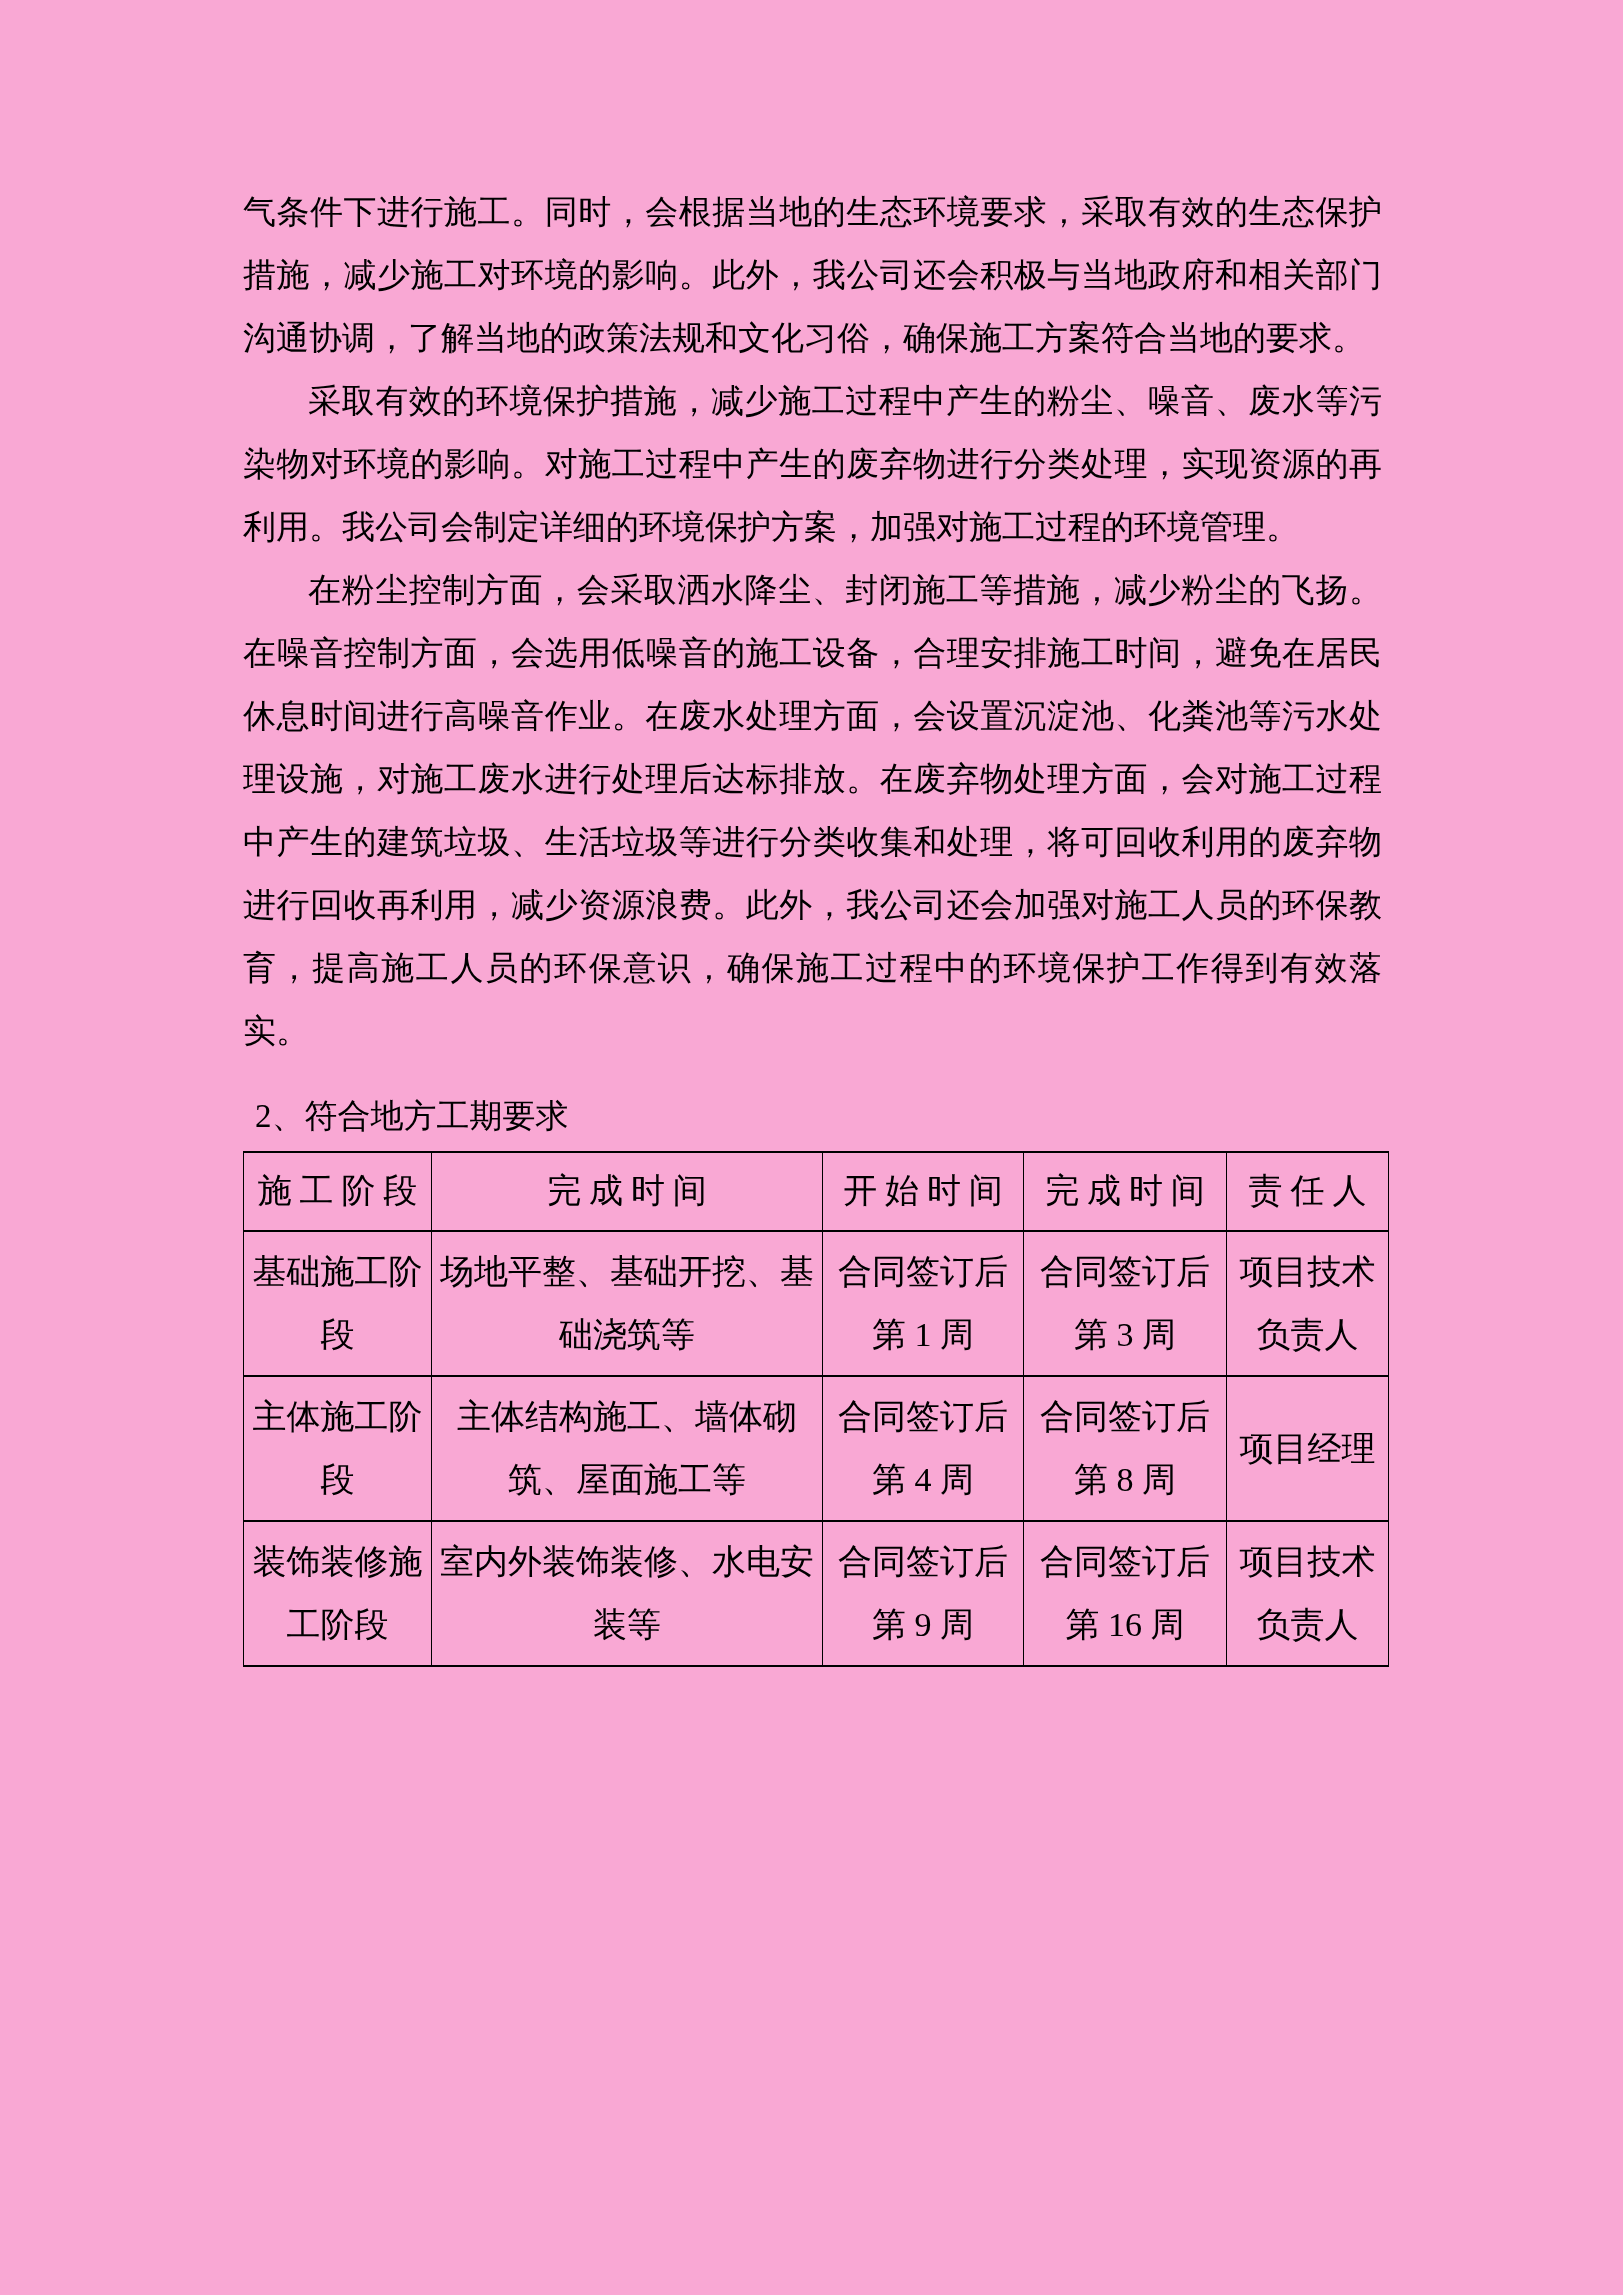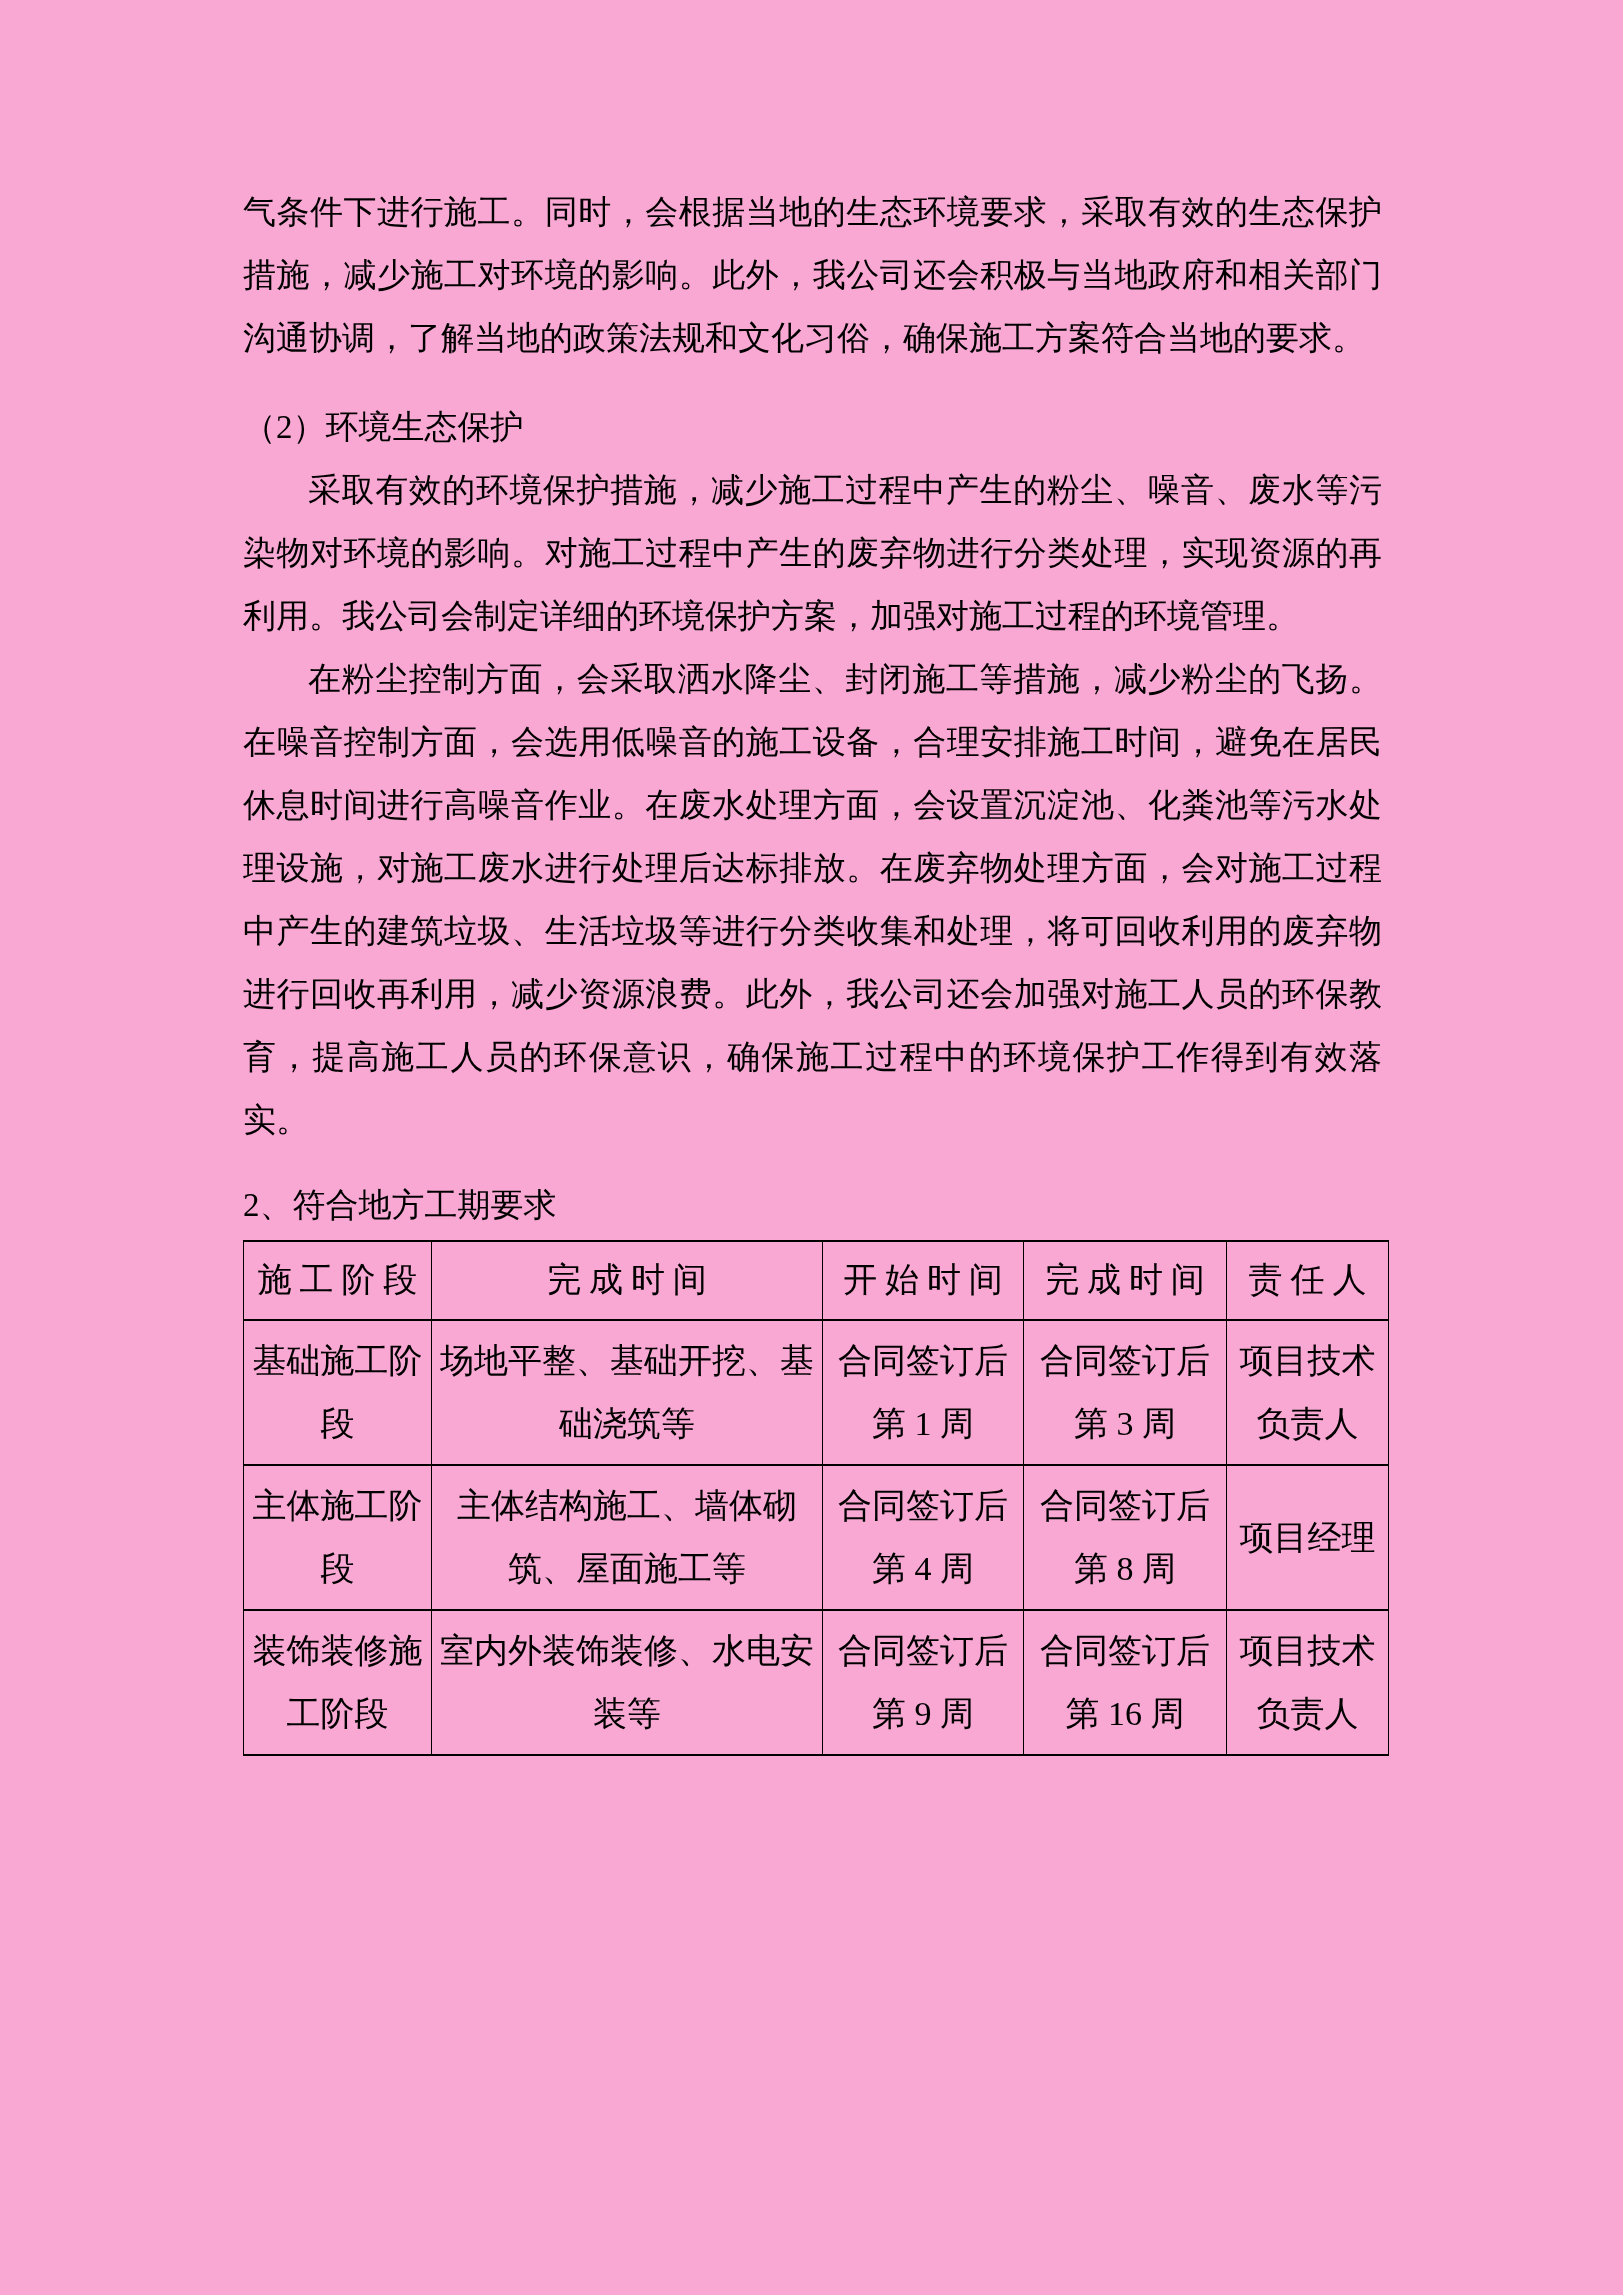--- a/index.html
+++ b/index.html
@@ -28,21 +28,21 @@
     word-break: break-all;
   }
   .para.indent { text-indent: 65px; }
   .heading {
     font-size: 33px;
     line-height: 63px;
     margin: 0;
     font-weight: 400;
   }
   .mt40 { margin-top: 26px; }
-  .mt34 { margin-top: 22px; }
+  .mt34 { margin-top: 22px; margin-left: 12px; }
   table.schedule {
     border-collapse: collapse;
     table-layout: fixed;
     width: 1144px;
     margin-top: 2.6px;
     font-size: 34px;
   }
   .schedule col.c1 { width: 188px; }
   .schedule col.c2 { width: 391px; }
   .schedule col.c3 { width: 201px; }
@@ -66,21 +66,20 @@
   .cell-line { line-height: 63px; }
 </style>
 </head>
 <body>
 
 <div class="page">
   <div class="content">
 
     <p class="para">气条件下进行施工。同时，会根据当地的生态环境要求，采取有效的生态保护措施，减少施工对环境的影响。此外，我公司还会积极与当地政府和相关部门沟通协调，了解当地的政策法规和文化习俗，确保施工方案符合当地的要求。</p>
 
-    <p class="heading mt40">（2）环境生态保护</p>
 
     <p class="para indent">采取有效的环境保护措施，减少施工过程中产生的粉尘、噪音、废水等污染物对环境的影响。对施工过程中产生的废弃物进行分类处理，实现资源的再利用。我公司会制定详细的环境保护方案，加强对施工过程的环境管理。</p>
 
     <p class="para indent">在粉尘控制方面，会采取洒水降尘、封闭施工等措施，减少粉尘的飞扬。在噪音控制方面，会选用低噪音的施工设备，合理安排施工时间，避免在居民休息时间进行高噪音作业。在废水处理方面，会设置沉淀池、化粪池等污水处理设施，对施工废水进行处理后达标排放。在废弃物处理方面，会对施工过程中产生的建筑垃圾、生活垃圾等进行分类收集和处理，将可回收利用的废弃物进行回收再利用，减少资源浪费。此外，我公司还会加强对施工人员的环保教育，提高施工人员的环保意识，确保施工过程中的环境保护工作得到有效落实。</p>
 
     <p class="heading mt34">2、符合地方工期要求</p>
 
 
 
     <table class="schedule">

